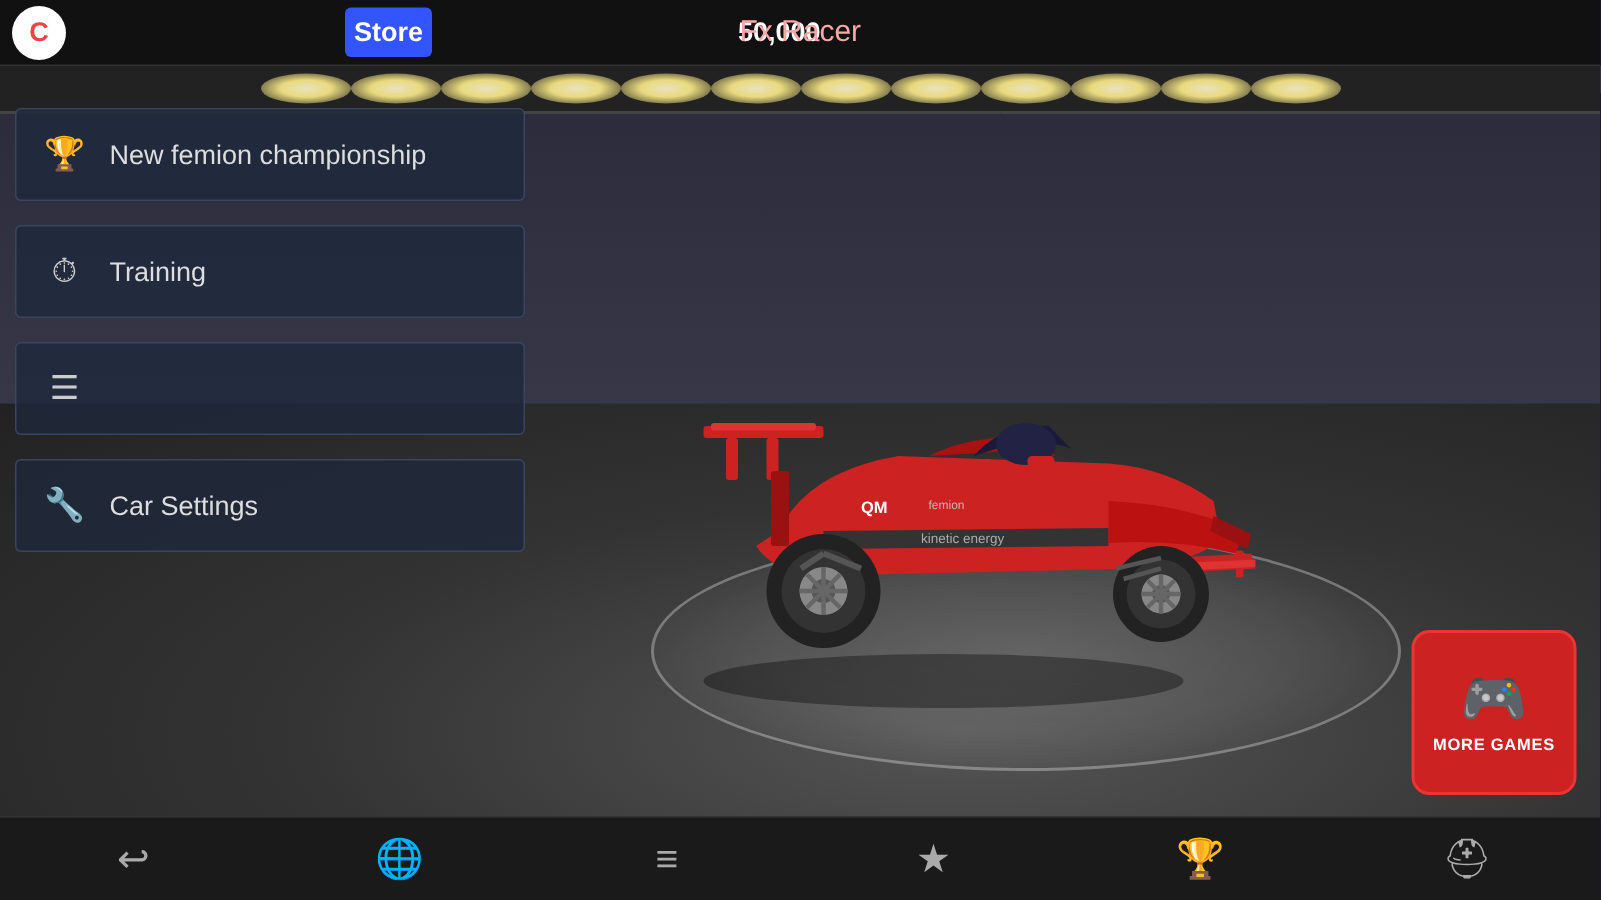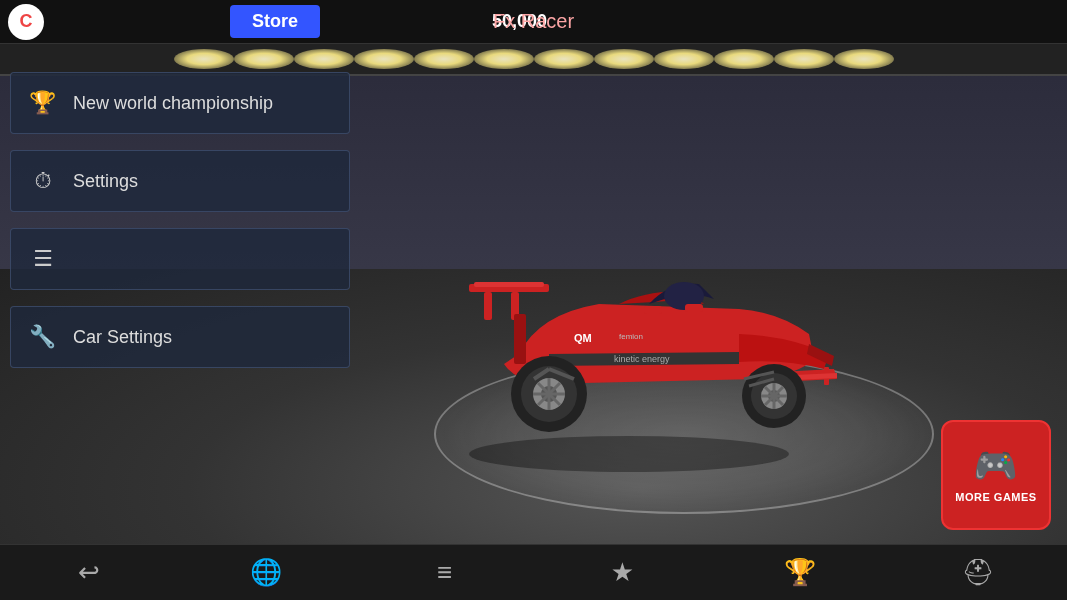--- a/index.html
+++ b/index.html
@@ -42,21 +42,21 @@
       color: #fff;
       font-size: 18px;
       font-weight: bold;
       flex: 1;
       text-align: center;
       margin-left: -80px;
     }
     .header-store {
       background: #3355ff;
       color: #fff;
-      padding: 6px 22px;
+      padding: 6px 6px;
       font-size: 18px;
       font-weight: bold;
       border-radius: 4px;
       position: absolute;
       left: 230px;
     }
     .header-title {
       color: #fca5a5;
       font-size: 20px;
       font-weight: normal;
@@ -374,25 +374,25 @@
 
       <rect x="225" y="82" width="18" height="8" rx="3" fill="#cc2222"></rect>
       <rect x="266" y="80" width="18" height="8" rx="3" fill="#cc2222"></rect>
     </svg>
   </div>
 </div>
 
 <div class="menu" id="menu-container">
     <div class="menu-item">
       <span class="menu-icon">🏆</span>
-      <span class="menu-label">New world championship</span>
+      <span class="menu-label">New femion championship</span>
     </div>
     <div class="menu-item">
       <span class="menu-icon">⏱</span>
-      <span class="menu-label">Settings</span>
+      <span class="menu-label">Training</span>
     </div>
     <div class="menu-item">
       <span class="menu-icon">☰</span>
     </div>
     <div class="menu-item">
       <span class="menu-icon">🔧</span>
       <span class="menu-label">Car Settings</span>
     </div>
   </div>
 

